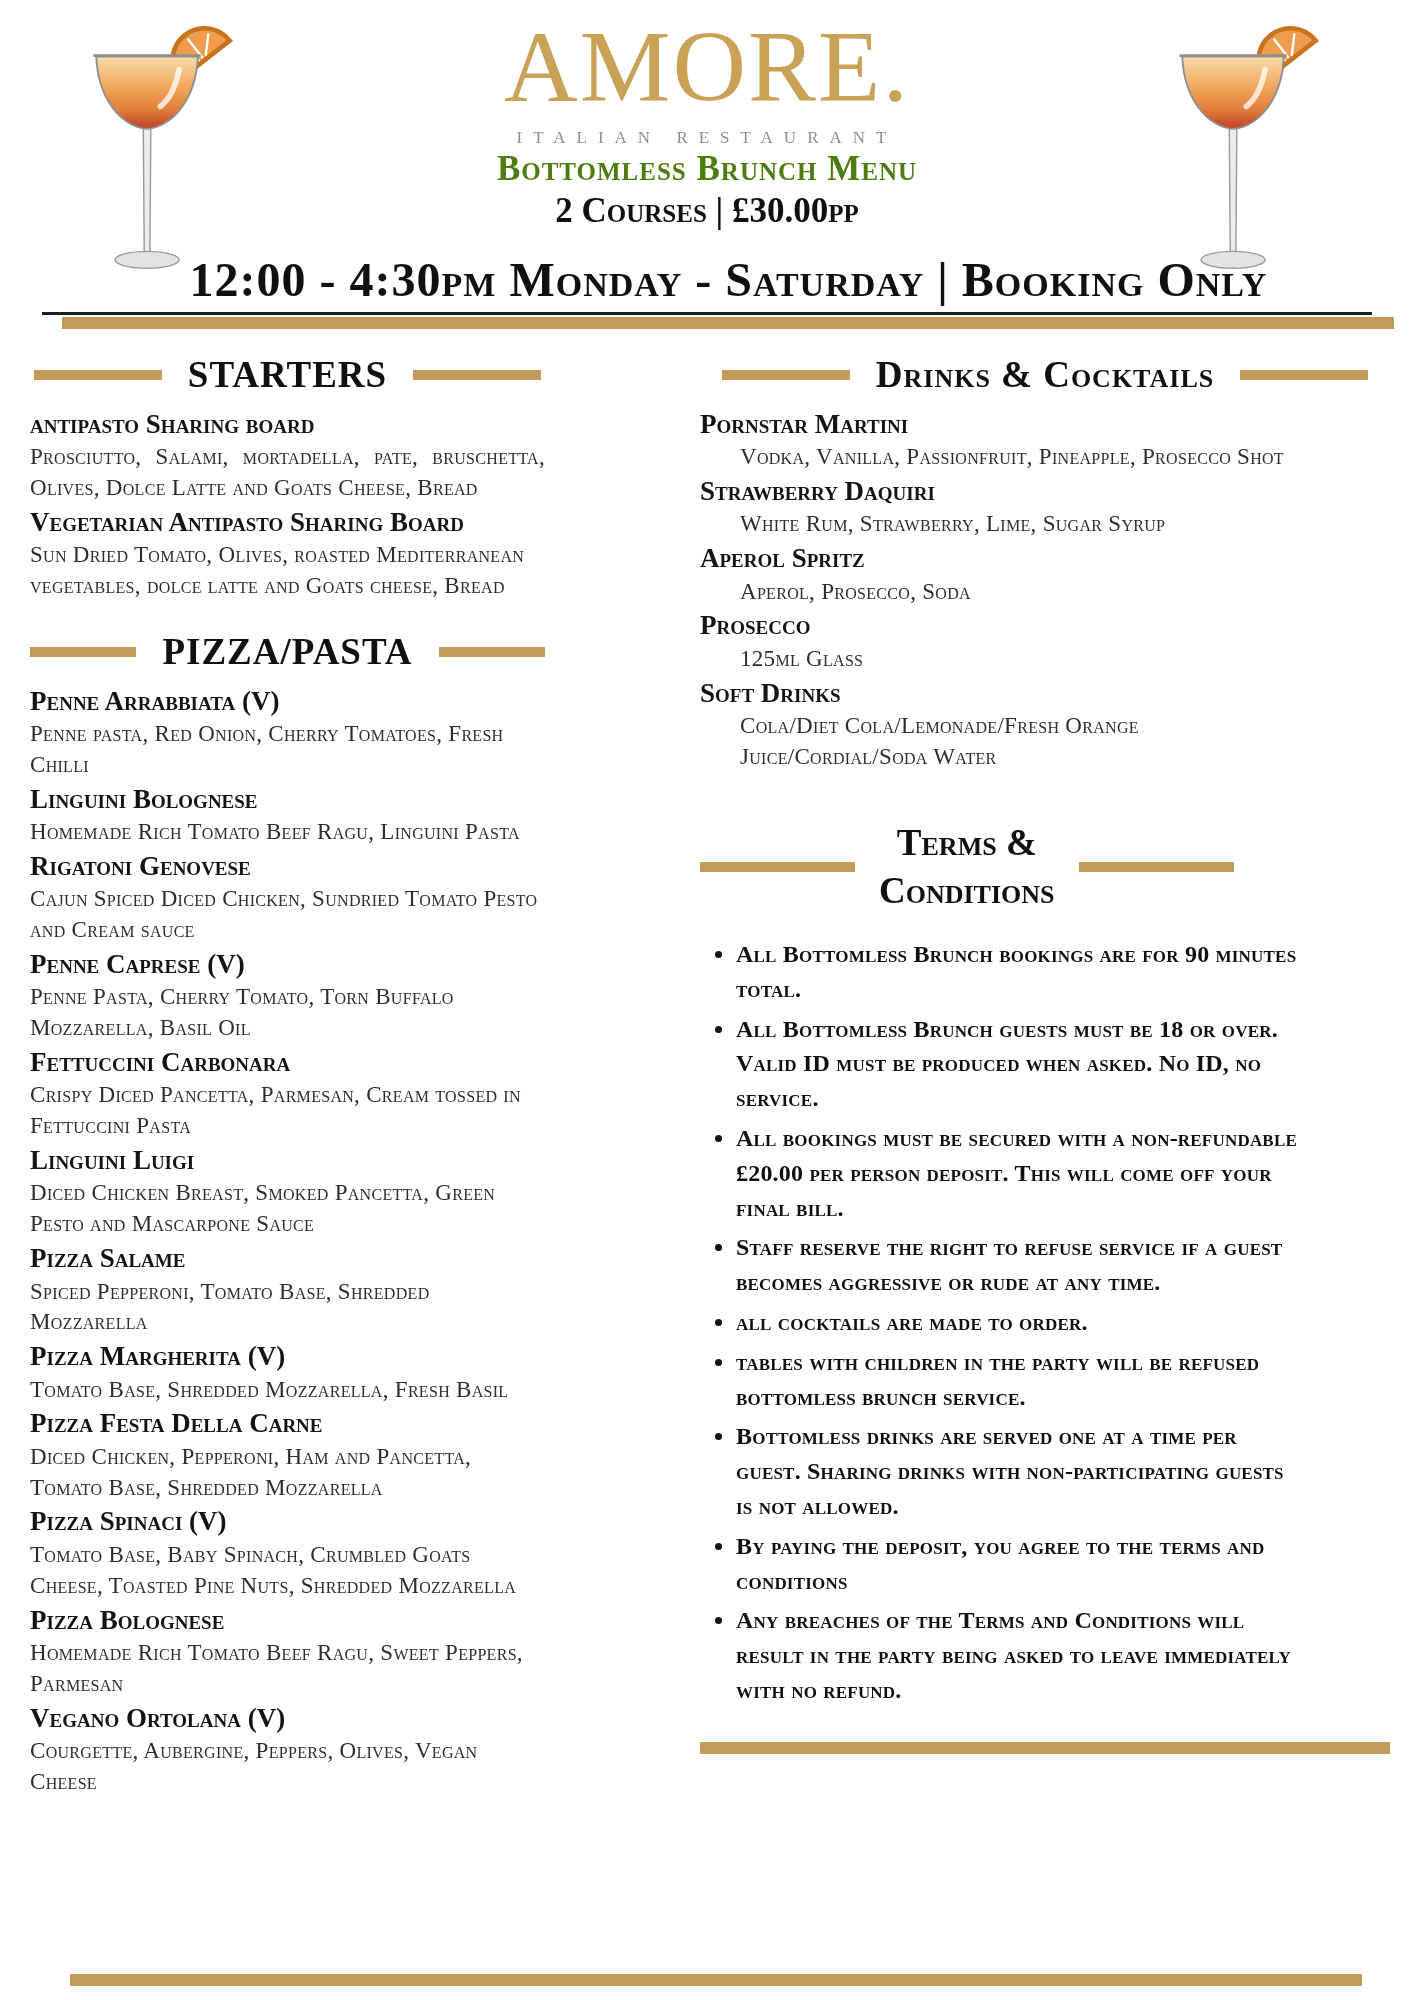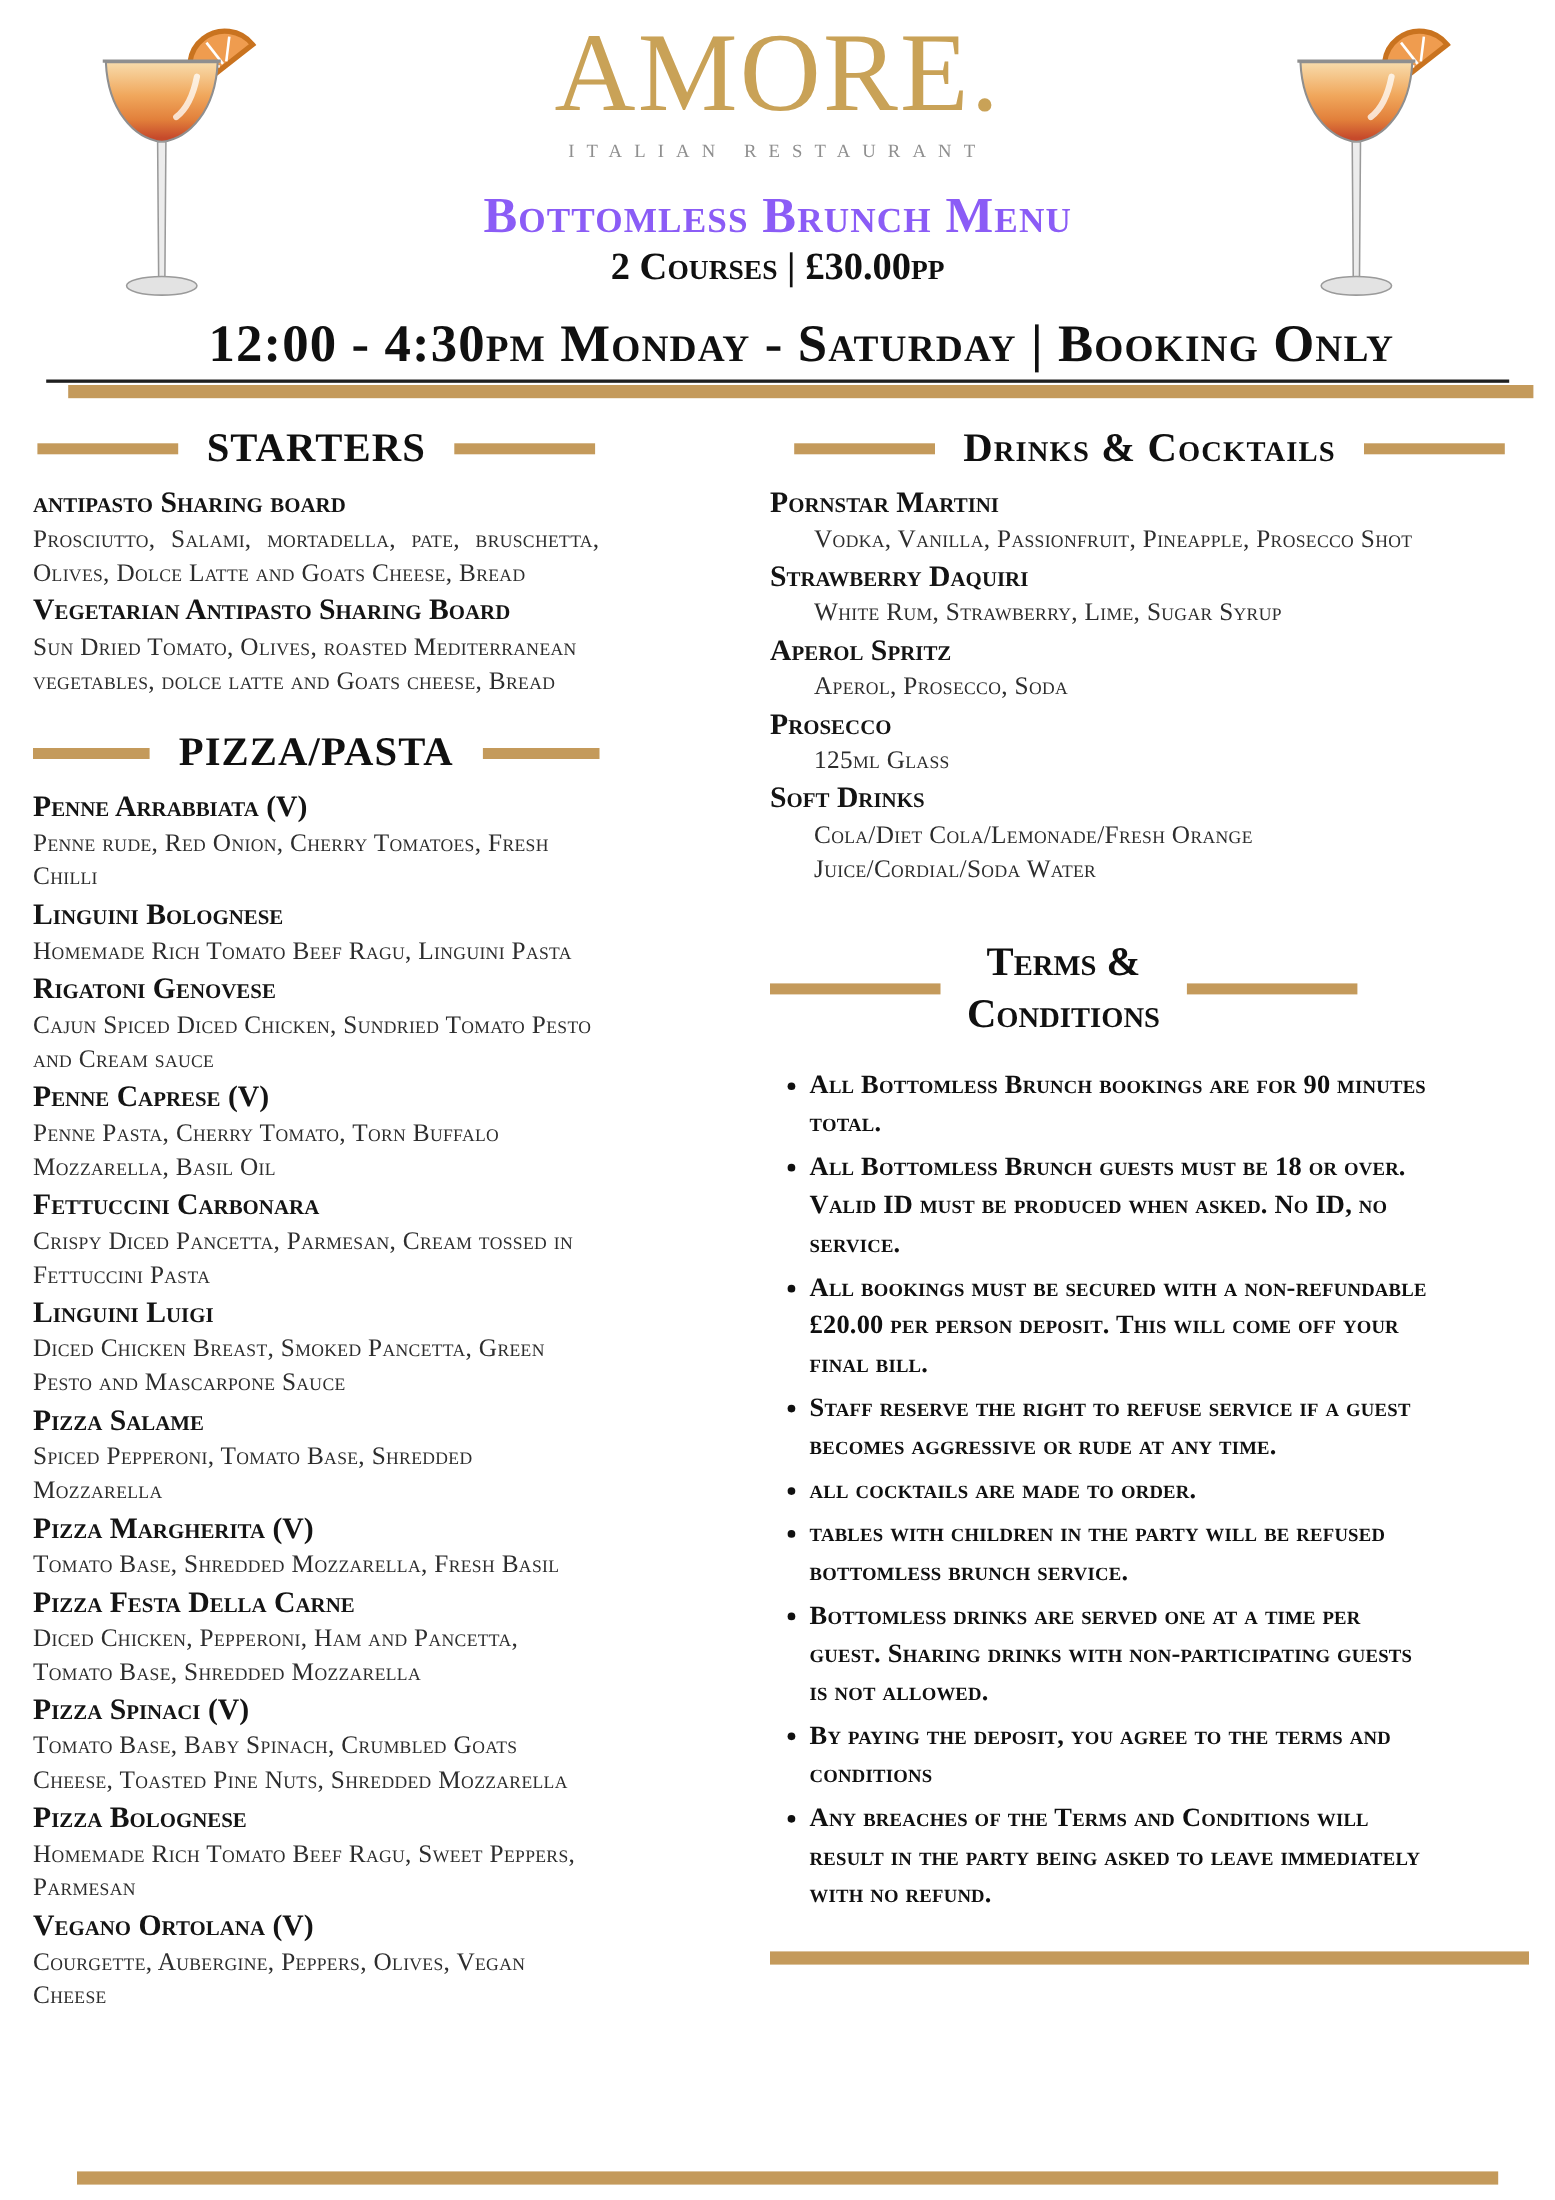--- a/index.html
+++ b/index.html
@@ -7,21 +7,21 @@
     width:1414px;height:2000px;overflow:hidden;
     font-family:"Liberation Serif","DejaVu Serif",serif;
     color:#1c1c1c;
   }
   .page{position:relative;width:1414px;height:2000px;background:#fff;}
 
   
   .header{text-align:center;padding-top:16px;}
   .logo{font-size:102px;line-height:1;color:#C9A257;letter-spacing:2px;font-weight:400;}
   .tagline{margin-top:10px;font-size:17px;letter-spacing:11px;color:#8f8f8f;text-transform:uppercase;}
-  .menu-title{margin-top:24px;font-size:46px;font-weight:700;color:#8b5cf6;font-variant:small-caps;letter-spacing:1px;line-height:1.05;}
+  .menu-title{margin-top:3px;font-size:35px;font-weight:700;color:#4d7c0f;font-variant:small-caps;letter-spacing:1px;line-height:1.05;}
   .price-line{margin-top:4px;font-size:35px;font-weight:700;font-variant:small-caps;color:#101010;line-height:1.1;}
   .hours-line{margin-top:24px;font-size:48px;font-weight:700;font-variant:small-caps;color:#101010;letter-spacing:1px;line-height:1.1;margin-left:43px;}
   .hours-rule{height:3px;background:#1f1f1f;margin:5px 42px 0 42px;}
   .gold-band{height:12px;background:#C49A5B;margin:2px 20px 0 62px;}
 
   .cocktail{position:absolute;top:12px;width:160px;height:266px;}
   .cocktail.left{left:84px;}
   .cocktail.right{left:1170px;}
 
   
@@ -130,21 +130,21 @@
 
       <div class="pizza-block">
         <div class="section-head">
           <span class="dash"></span>
           <span class="section-title">PIZZA/PASTA</span>
           <span class="dash"></span>
         </div>
 
         <div class="menu-item">
           <div class="item-name">Penne Arrabbiata (V)</div>
-          <div class="item-desc">Penne rude, Red Onion, Cherry Tomatoes, Fresh Chilli</div>
+          <div class="item-desc">Penne pasta, Red Onion, Cherry Tomatoes, Fresh Chilli</div>
         </div>
         <div class="menu-item">
           <div class="item-name">Linguini Bolognese</div>
           <div class="item-desc">Homemade Rich Tomato Beef Ragu, Linguini Pasta</div>
         </div>
         <div class="menu-item">
           <div class="item-name">Rigatoni Genovese</div>
           <div class="item-desc">Cajun Spiced Diced Chicken, Sundried Tomato Pesto and Cream sauce</div>
         </div>
         <div class="menu-item">

